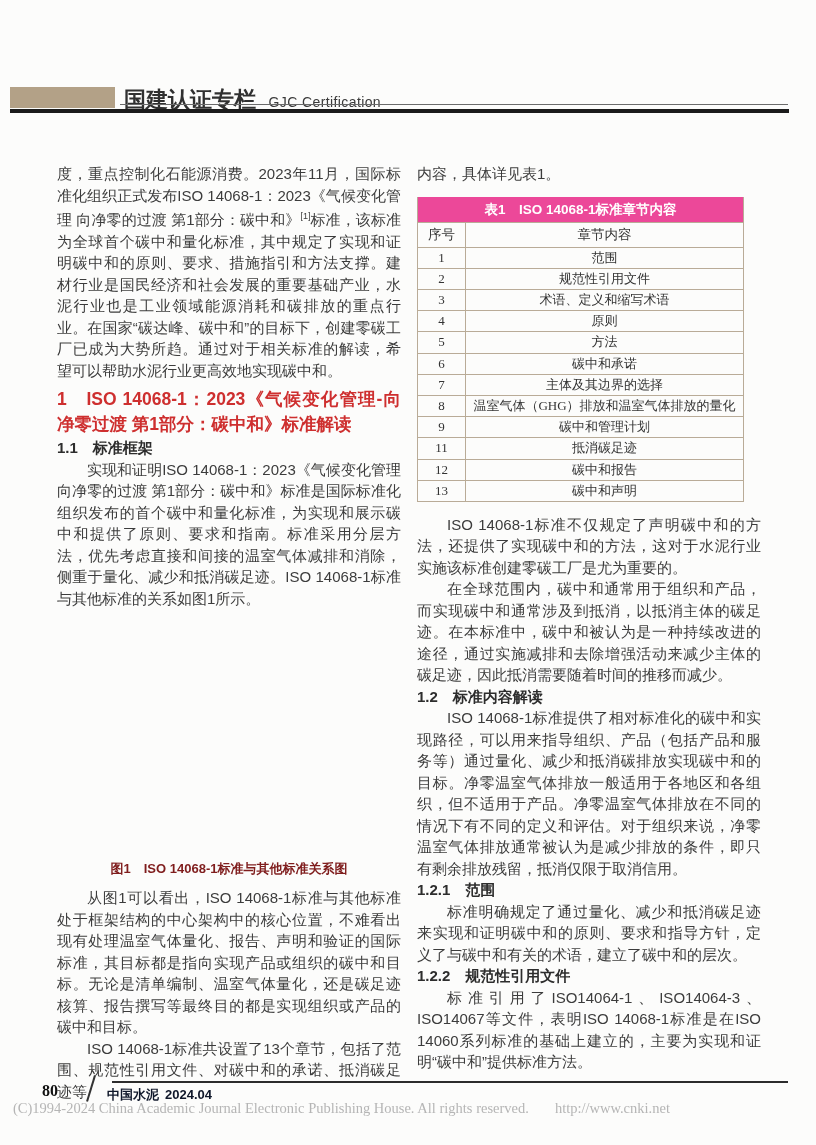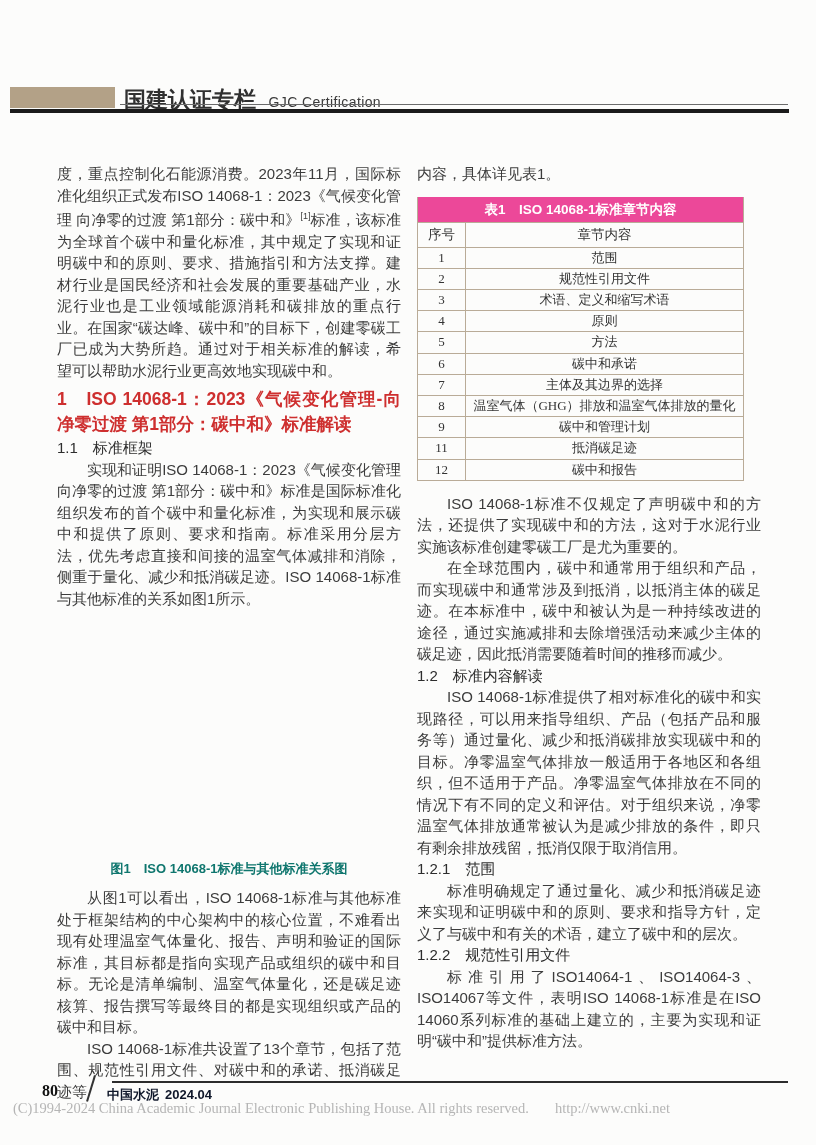--- a/index.html
+++ b/index.html
@@ -17,23 +17,23 @@
   .header-thick-line{position:absolute;left:10px;top:109px;width:779px;height:4px;background:#1b1b1b;}
 
   
   .col{position:absolute;top:163px;width:344px;}
   .col-left{left:57px;}
   .col-right{left:417px;}
   p.body{margin:0;font-size:15px;line-height:21.5px;text-align:justify;color:#3c3c3c;}
   p.indent{text-indent:2em;}
   sup.fnref{font-size:9px;color:#3c3c3c;}
   h1.section{font-size:17.5px;line-height:25px;color:#ce2f2f;font-weight:bold;margin:6px 0 0 0;text-align:justify;}
-  h2.sub{font-size:15px;line-height:21.5px;font-weight:normal;color:#2d2d2d;margin:0;}
+  h2.sub{font-size:15px;line-height:21.5px;font-weight:bold;color:#2d2d2d;margin:0;}
   .figure-space{height:250px;}
-  .figure-caption{font-size:13px;font-weight:bold;text-align:center;color:#0f766e;margin:0 0 8px 0;line-height:20px;}
+  .figure-caption{font-size:13px;font-weight:bold;text-align:center;color:#7f1d1d;margin:0 0 8px 0;line-height:20px;}
 
   
   .tbl{width:325px;margin-top:12px;font-family:"Liberation Serif","DejaVu Serif",serif;color:#333;
        border-left:1px solid #b9ab97;border-right:1px solid #b9ab97;border-bottom:1px solid #b9ab97;}
   .tbl-title{background:#ec4899;color:#ffffff;text-align:center;font-size:13.5px;font-weight:bold;
              height:25px;line-height:25px;font-family:"Liberation Sans","DejaVu Sans",sans-serif;}
   .tbl-row{display:flex;border-top:1px solid #b9ab97;}
   .tbl-row .c1{width:47px;border-right:1px solid #b9ab97;text-align:center;font-size:13px;line-height:20.2px;}
   .tbl-row .c2{flex:1;text-align:center;font-size:13px;line-height:20.2px;}
   .tbl-head .c1,.tbl-head .c2{font-size:13.5px;line-height:24px;}
@@ -121,20 +121,24 @@
         <div class="c2">碳中和管理计划</div>
       </div>
     <div class="tbl-row">
         <div class="c1">11</div>
         <div class="c2">抵消碳足迹</div>
       </div>
     <div class="tbl-row">
         <div class="c1">12</div>
         <div class="c2">碳中和报告</div>
       </div>
+    <div class="tbl-row">
+        <div class="c1">13</div>
+        <div class="c2">碳中和声明</div>
+      </div>
   </div>
 
   <p class="body indent" style="margin-top:12px;">ISO 14068-1标准不仅规定了声明碳中和的方法，还提供了实现碳中和的方法，这对于水泥行业实施该标准创建零碳工厂是尤为重要的。</p>
   <p class="body indent">在全球范围内，碳中和通常用于组织和产品，而实现碳中和通常涉及到抵消，以抵消主体的碳足迹。在本标准中，碳中和被认为是一种持续改进的途径，通过实施减排和去除增强活动来减少主体的碳足迹，因此抵消需要随着时间的推移而减少。</p>
 
   <h2 class="sub">1.2　标准内容解读</h2>
   <p class="body indent">ISO 14068-1标准提供了相对标准化的碳中和实现路径，可以用来指导组织、产品（包括产品和服务等）通过量化、减少和抵消碳排放实现碳中和的目标。净零温室气体排放一般适用于各地区和各组织，但不适用于产品。净零温室气体排放在不同的情况下有不同的定义和评估。对于组织来说，净零温室气体排放通常被认为是减少排放的条件，即只有剩余排放残留，抵消仅限于取消信用。</p>
 
   <h2 class="sub">1.2.1　范围</h2>
   <p class="body indent">标准明确规定了通过量化、减少和抵消碳足迹来实现和证明碳中和的原则、要求和指导方针，定义了与碳中和有关的术语，建立了碳中和的层次。</p>

